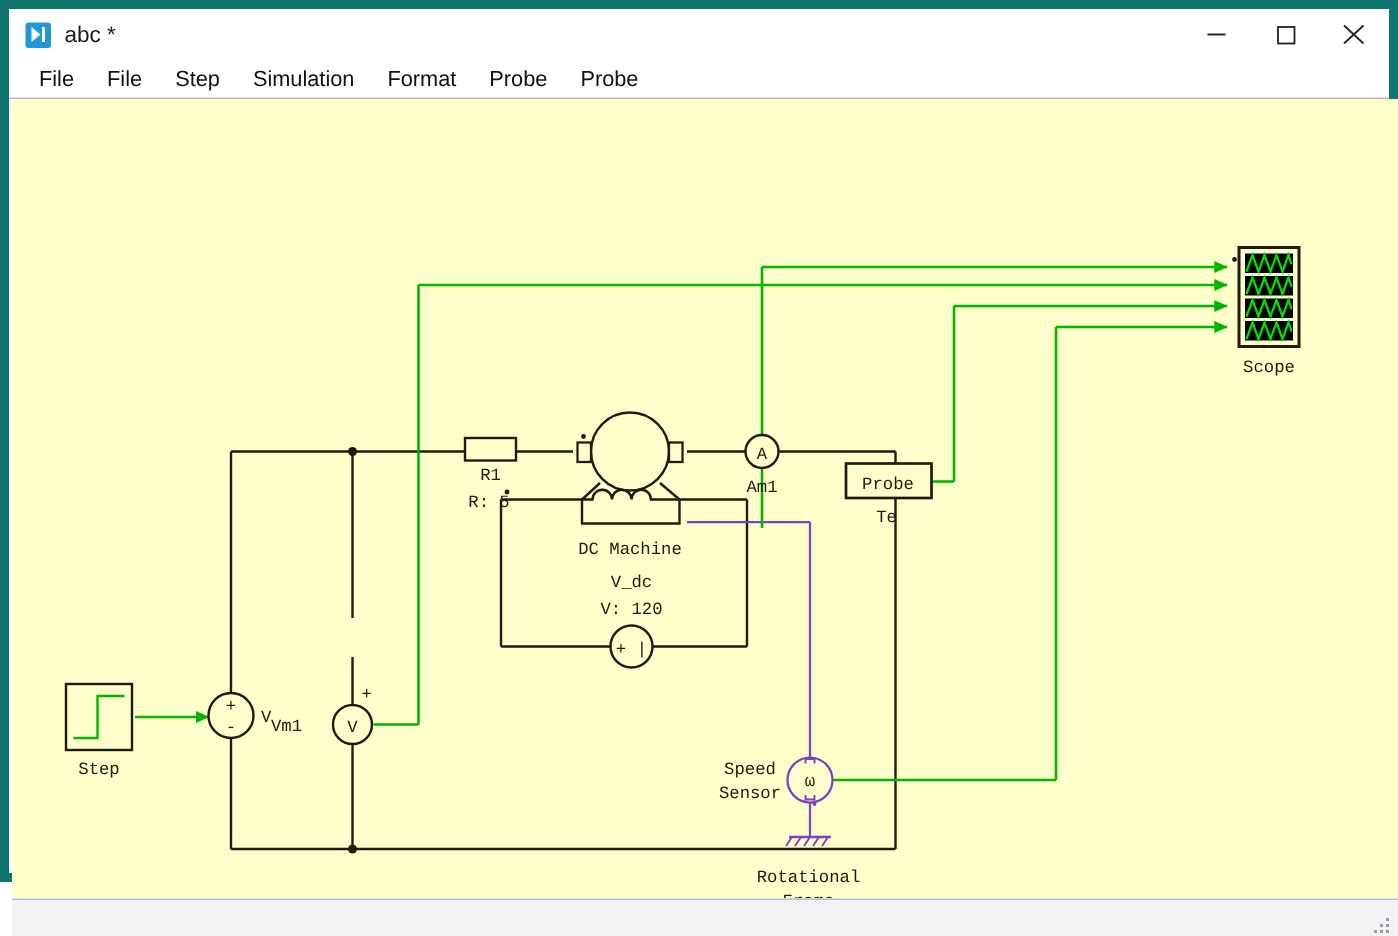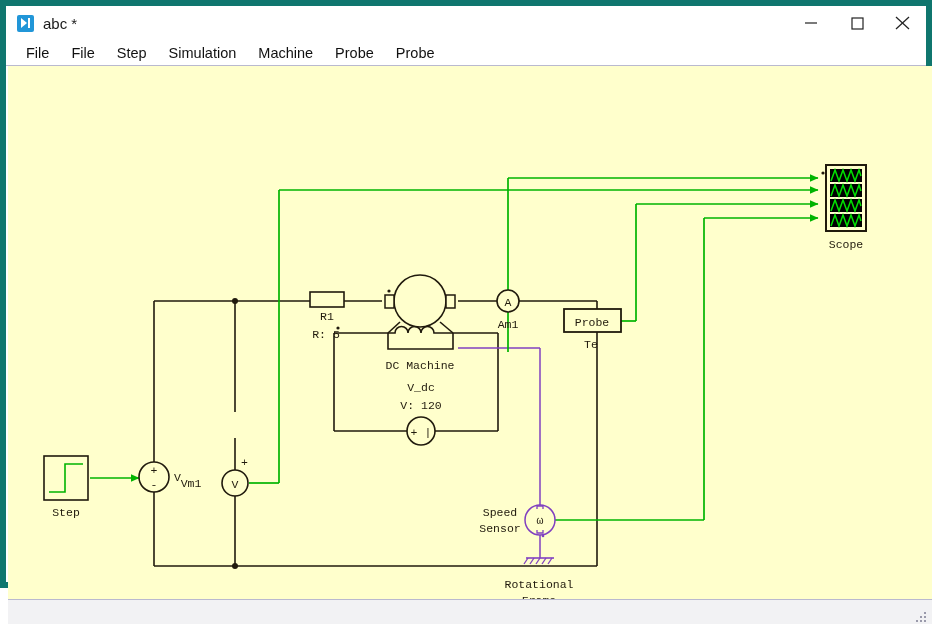--- a/index.html
+++ b/index.html
@@ -61,21 +61,21 @@
         </svg>
       </div>
     </div>
   </div>
 
   <div class="menubar">
     <div class="menu-item">File</div>
     <div class="menu-item">File</div>
     <div class="menu-item">Step</div>
     <div class="menu-item">Simulation</div>
-    <div class="menu-item">Machine</div>
+    <div class="menu-item">Format</div>
     <div class="menu-item">Probe</div>
     <div class="menu-item">Probe</div>
   </div>
 
   <div class="canvaswrap">
   <svg width="924" height="533" viewBox="0 -60 924 533">
 
     <defs>
       <marker id="garrow" markerWidth="9" markerHeight="8" refX="8.5" refY="4" orient="auto" markerUnits="userSpaceOnUse">
         <path d="M0,0 L9,4 L0,8 z" fill="#00b400"></path>

